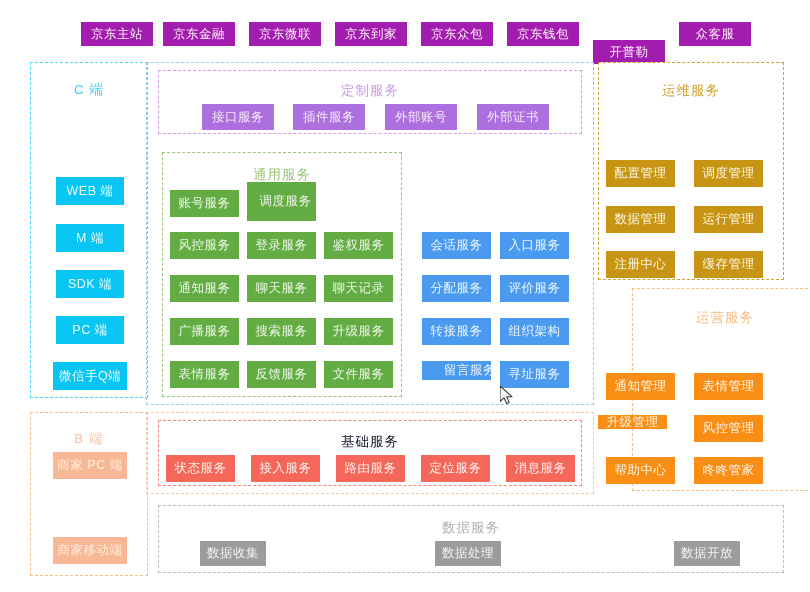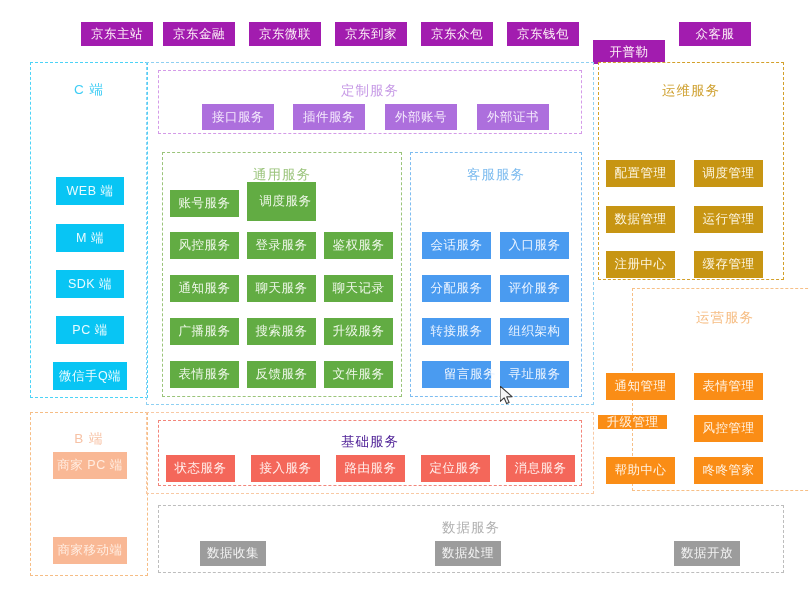--- a/index.html
+++ b/index.html
@@ -54,21 +54,21 @@
   .chip.green{background:#62ac43;color:#eef7e8;}
 
   
   .box-kefu{border:1.6px dashed #7dbcf0;}
   .title-kefu{color:#7cbbef;}
   .chip.blue{background:#4a9bf0;color:#ecf4ff;}
 
   
   .box-basic-outer{border:1.6px dashed #f8c9a4;}
   .box-basic{border:1.6px dashed #f2857a;}
-  .title-basic{color:#4c1d95;}
+  .title-basic{color:#0f172a;}
   .chip.red{background:#f4675a;color:#ffeeeb;}
 
   
   .box-data{border:1.6px dashed #bdbdbd;}
   .title-data{color:#b0b0b0;}
   .chip.gray{background:#9c9c9c;color:#f2f2f2;}
 
   
   .box-ops{border:1.6px dashed #d3a02a;}
   .title-ops{color:#cfa02f;}
@@ -139,30 +139,27 @@
   <div class="chip green" style="left:324px;top:275px;width:69px;height:27px;">聊天记录</div>
 
   <div class="chip green" style="left:170px;top:318px;width:69px;height:27px;">广播服务</div>
   <div class="chip green" style="left:247px;top:318px;width:69px;height:27px;">搜索服务</div>
   <div class="chip green" style="left:324px;top:318px;width:69px;height:27px;">升级服务</div>
 
   <div class="chip green" style="left:170px;top:361px;width:69px;height:27px;">表情服务</div>
   <div class="chip green" style="left:247px;top:361px;width:69px;height:27px;">反馈服务</div>
   <div class="chip green" style="left:324px;top:361px;width:69px;height:27px;">文件服务</div>
 
-  <div class="group box-kefu" style="left:410px;top:152px;width:172px;height:245px;">
-    <div class="group-title title-kefu" style="top:13px;">客服服务</div>
-  </div>
   <div class="chip blue" style="left:422px;top:232px;width:69px;height:27px;">会话服务</div>
   <div class="chip blue" style="left:500px;top:232px;width:69px;height:27px;">入口服务</div>
   <div class="chip blue" style="left:422px;top:275px;width:69px;height:27px;">分配服务</div>
   <div class="chip blue" style="left:500px;top:275px;width:69px;height:27px;">评价服务</div>
   <div class="chip blue" style="left:422px;top:318px;width:69px;height:27px;">转接服务</div>
   <div class="chip blue" style="left:500px;top:318px;width:69px;height:27px;">组织架构</div>
-  <div class="chip blue" style="left:422px;top:361px;width:69px;height:27px;padding-left:27px;">留言服务</div>
+  <div class="chip blue" style="left:422px;top:361px;width:69px;height:19px;padding-left:27px;">留言服务</div>
   <div class="chip blue" style="left:500px;top:361px;width:69px;height:27px;">寻址服务</div>
 
   <div class="group box-basic-outer" style="left:146px;top:412px;width:448px;height:82px;background:transparent;"></div>
   <div class="group box-basic" style="left:158px;top:420px;width:424px;height:66px;">
     <div class="group-title title-basic" style="top:12px;">基础服务</div>
   </div>
   <div class="chip red" style="left:166px;top:455px;width:69px;height:27px;">状态服务</div>
   <div class="chip red" style="left:251px;top:455px;width:69px;height:27px;">接入服务</div>
   <div class="chip red" style="left:336px;top:455px;width:69px;height:27px;">路由服务</div>
   <div class="chip red" style="left:421px;top:455px;width:69px;height:27px;">定位服务</div>

